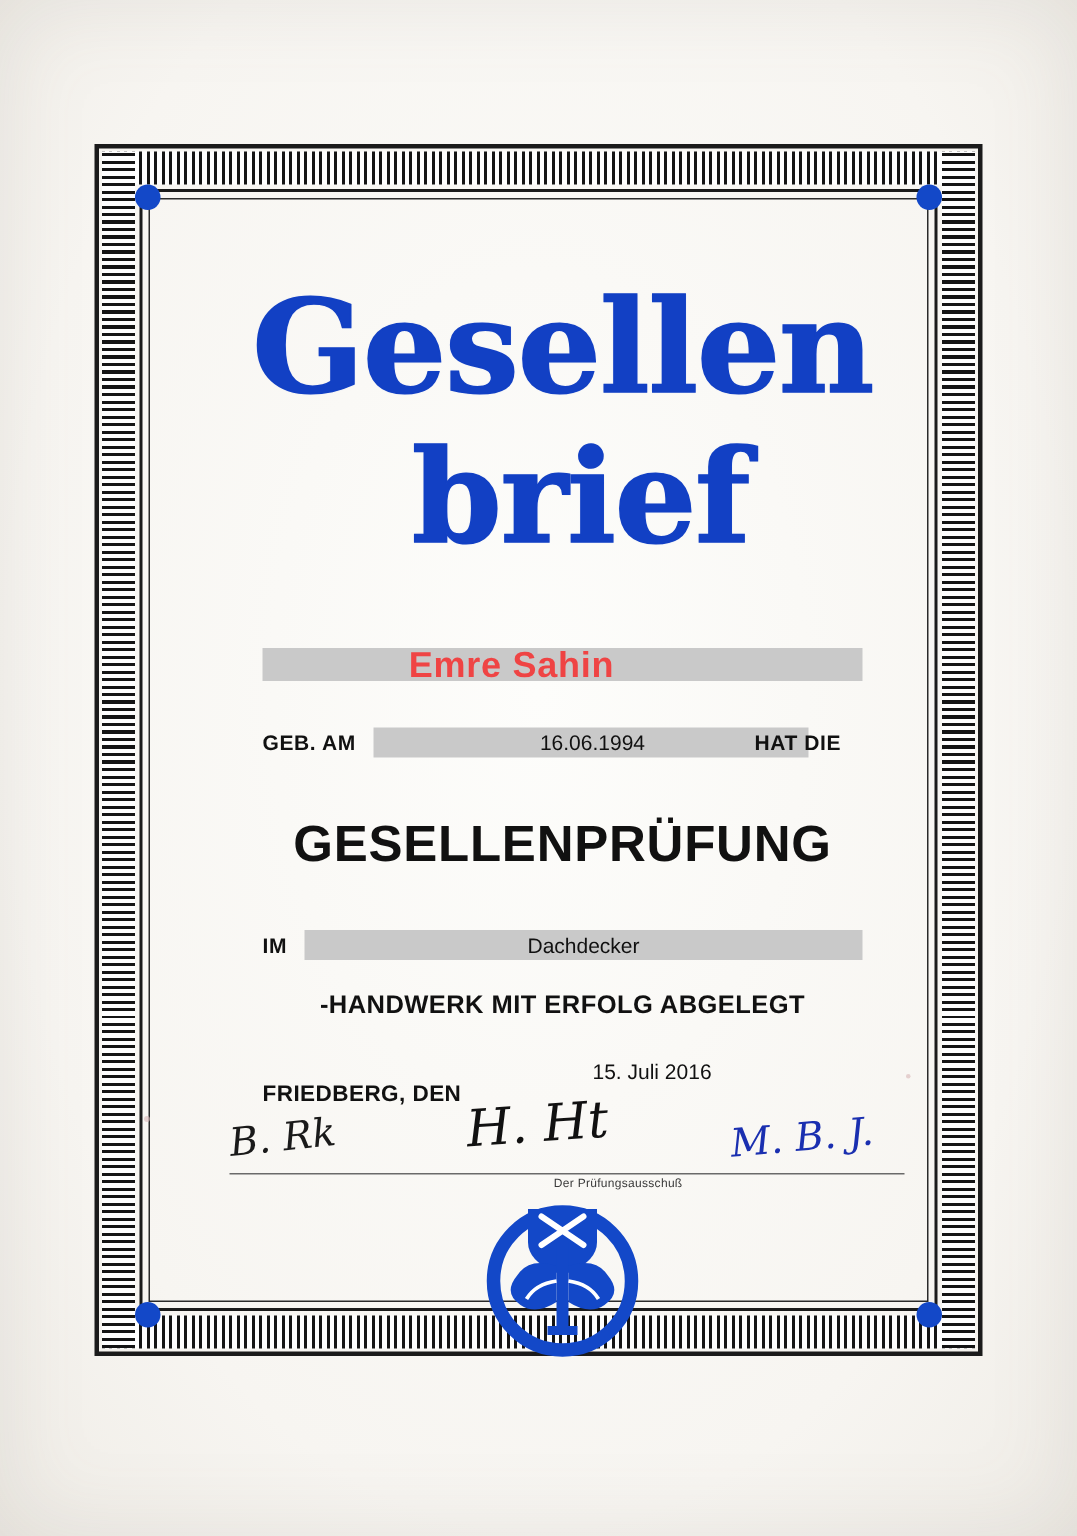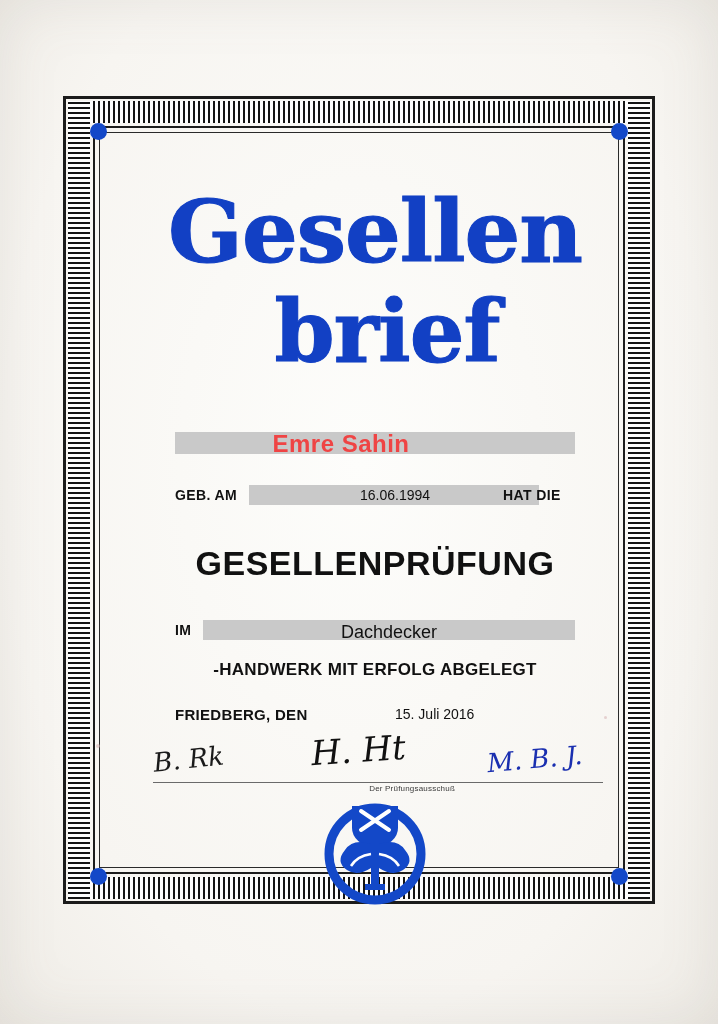--- a/index.html
+++ b/index.html
@@ -211,21 +211,21 @@
     width: 372px;
     height: 20px;
   }
   .lbl-im { left: 0px; }
   .trade {
     position: absolute;
     left: 28px;
     top: 2px;
     width: 372px;
     text-align: center;
-    font-size: 18px;
+    font-size: 14px;
     color: #111;
   }
 
   .handwerk {
     position: absolute;
     left: 0;
     top: 528px;
     width: 520px;
     text-align: center;
     font-size: 17px;
@@ -237,21 +237,21 @@
   .place-row {
     position: absolute;
     left: 60px;
     top: 574px;
     width: 400px;
     height: 20px;
   }
   .place {
     position: absolute;
     left: 0;
-    top: 0;
+    top: 15px;
     font-size: 15px;
     font-weight: 700;
     color: #111;
     letter-spacing: 0.3px;
     text-align: right;
   }
   .date {
     position: absolute;
     left: 220px;
     top: 0;

